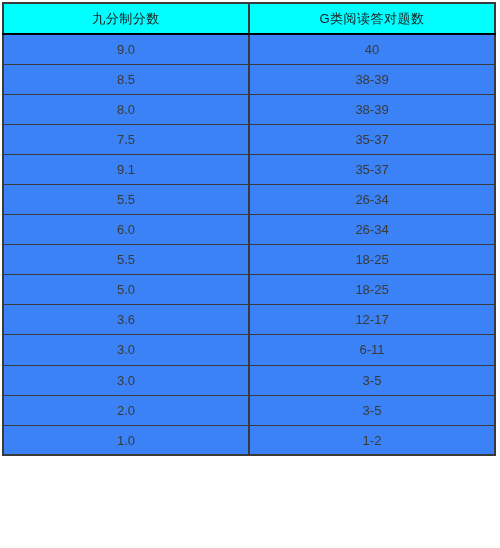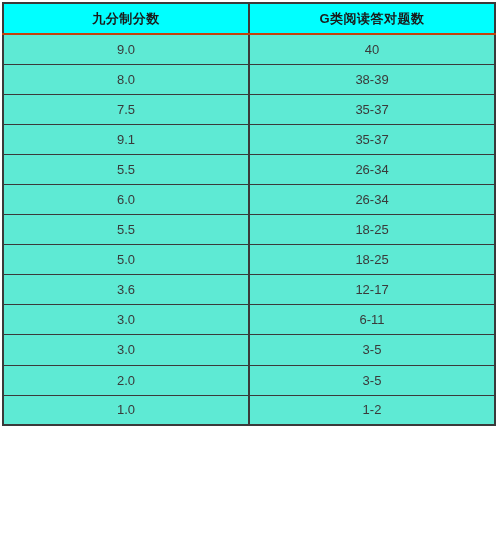--- a/index.html
+++ b/index.html
@@ -48,33 +48,33 @@
     text-align: center;
     vertical-align: middle;
     padding: 0;
     box-sizing: border-box;
   }
 
   table.score-table thead th {
     background: #00ffff;
     height: 31px;
     font-size: 13px;
-    font-weight: bold;
+    font-weight: normal;
     color: #1a1a1a;
     letter-spacing: 0.5px;
-    border-bottom: 2px solid #c2410c;
+    border-bottom: 2px solid #000000;
     border-top-width: 0;
   }
 
   table.score-table tbody td {
     height: 30.1px;
     font-size: 13px;
     font-weight: normal;
     color: #3a3a3a;
-    background: #5eead4;
+    background: #3b82f6;
     border-top: 1px solid #3a3a3a;
     border-bottom: 1px solid #3a3a3a;
     margin-top: 40px;
   }
 
   table.score-table tbody tr:first-child td {
     border-top-width: 0;
   }
   table.score-table tbody tr:last-child td {
     border-bottom-width: 0;
@@ -119,20 +119,28 @@
         <tr>
           <td>
             <span class="cell-text">9.0</span>
           </td>
           <td>
             <span class="cell-text">40</span>
           </td>
         </tr>
         <tr>
           <td>
+            <span class="cell-text">8.5</span>
+          </td>
+          <td>
+            <span class="cell-text">38-39</span>
+          </td>
+        </tr>
+        <tr>
+          <td>
             <span class="cell-text">8.0</span>
           </td>
           <td>
             <span class="cell-text">38-39</span>
           </td>
         </tr>
         <tr>
           <td>
             <span class="cell-text">7.5</span>
           </td>

